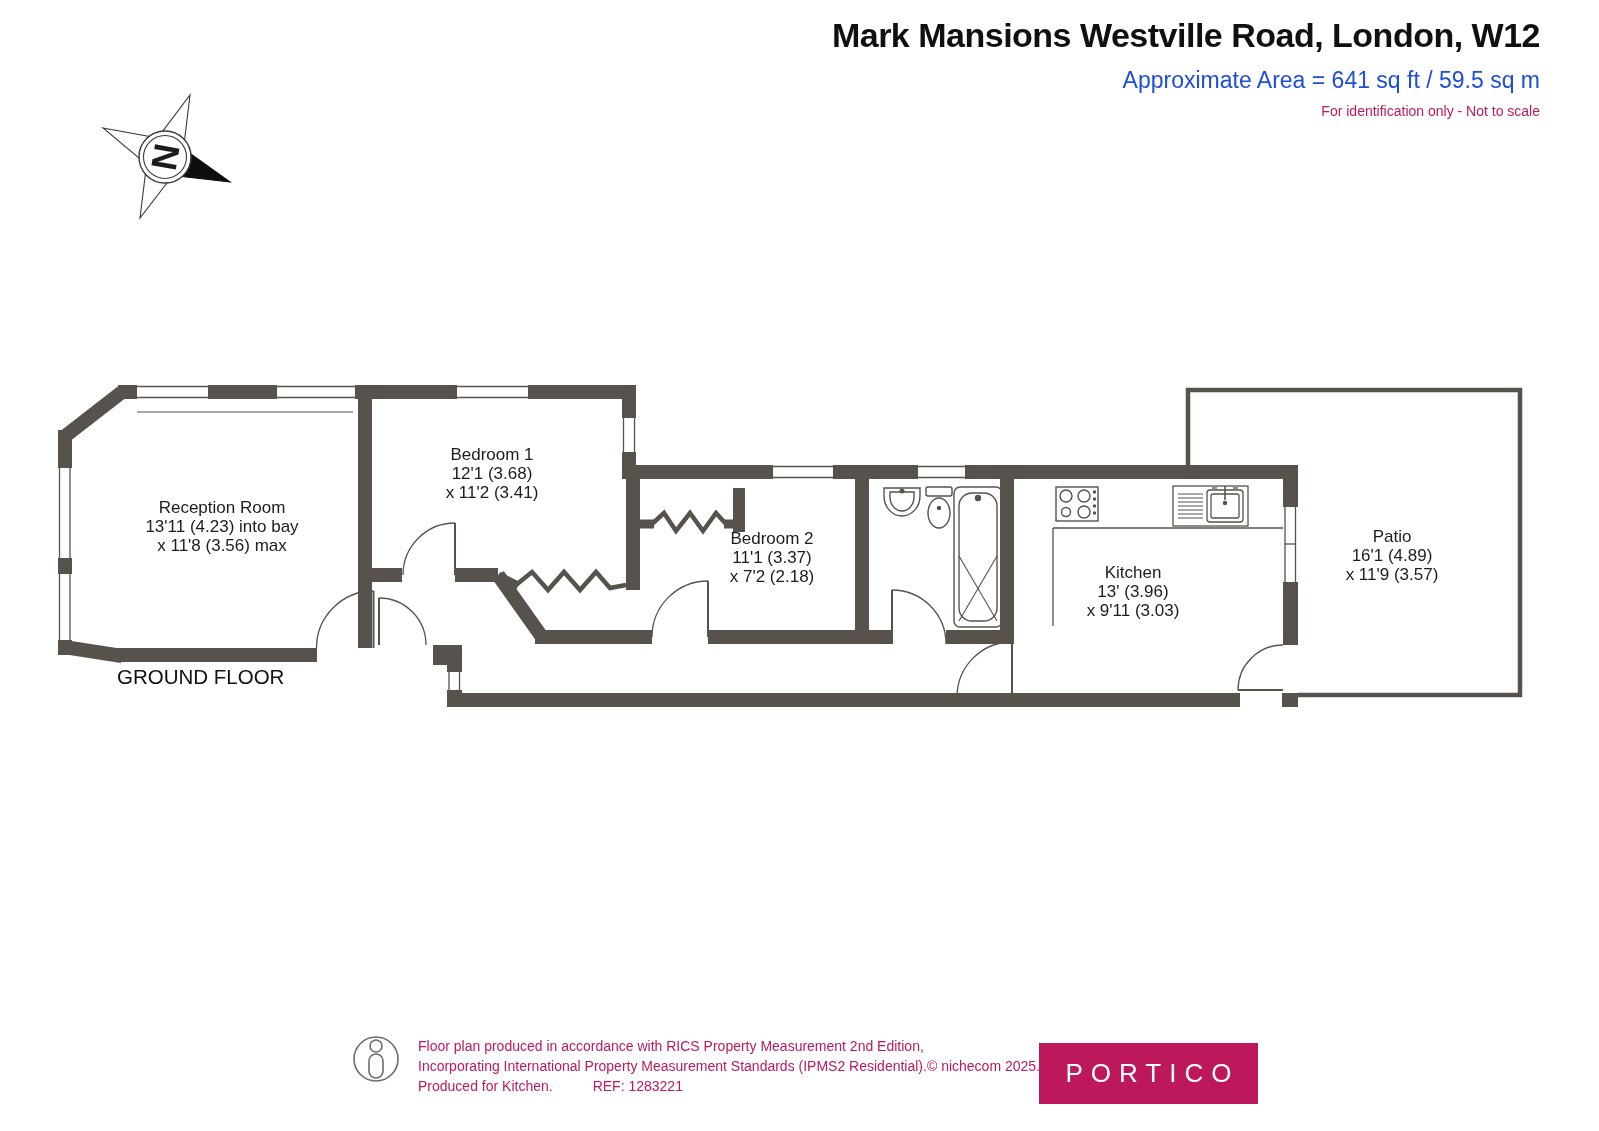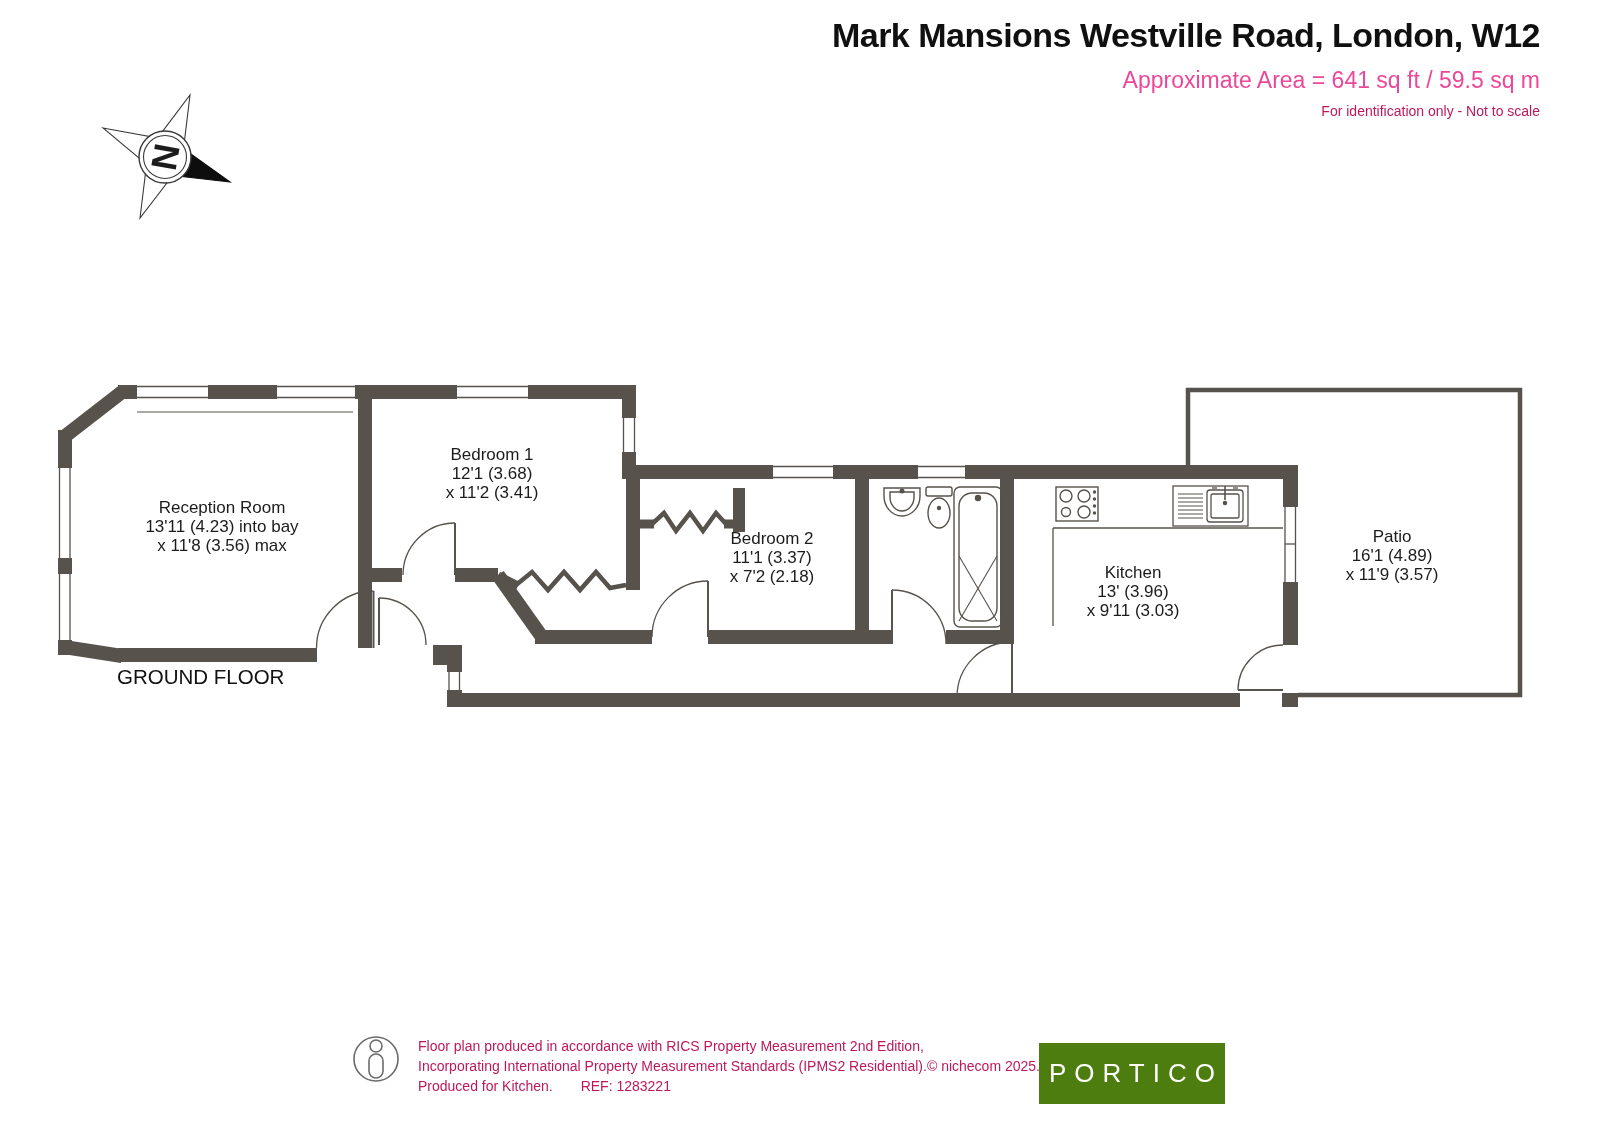--- a/index.html
+++ b/index.html
@@ -1,35 +1,35 @@
 <!DOCTYPE html>
 <html><head>
 <meta charset="utf-8">
 <style>
   html,body{margin:0;padding:0;background:#ffffff;}
   body{width:1599px;height:1131px;font-family:"Liberation Sans",sans-serif;}
   .page{position:relative;width:1599px;height:1131px;background:#fff;overflow:hidden;}
 
   .hdr{position:absolute;right:59px;top:16px;text-align:right;color:#101010;}
   .hdr .title{font-size:34px;font-weight:bold;letter-spacing:-0.5px;}
-  .hdr .area{font-size:23px;margin-top:12px;font-weight:normal;color:#ec4899;}
+  .hdr .area{font-size:23px;margin-top:12px;font-weight:normal;color:#1d4ed8;}
   .hdr .disc{font-size:14px;margin-top:9px;color:#be185d;}
 
   svg{position:absolute;left:0;top:0;}
   svg text{font-family:"Liberation Sans",sans-serif;fill:#1c1c1c;}
   .room-name,.room-dim{font-size:17px;}
   .floor-label{font-size:20.5px;fill:#111;}
 
   .ftr{position:absolute;left:418px;top:1036px;font-size:14px;line-height:20px;color:#be185d;}
   .ftr .row{white-space:nowrap;}
   .ftr .copyright{}
-  .ftr .ref{margin-left:28px;}
-
-  .brandbox{position:absolute;left:1039px;top:1043px;width:186px;height:61px;
-    background:#4d7c0f;display:flex;align-items:center;justify-content:center;}
+  .ftr .ref{margin-left:40px;}
+
+  .brandbox{position:absolute;left:1039px;top:1043px;width:219px;height:61px;
+    background:#be185d;display:flex;align-items:center;justify-content:center;}
   .brandbox .brand{color:#fff;font-size:26px;letter-spacing:8px;padding-left:8px;}
 </style>
 </head>
 <body>
 
 <div class="page">
 
   <div class="hdr">
     <div class="title">Mark Mansions Westville Road, London, W12</div>
     <div class="area">Approximate Area = 641 sq ft / 59.5 sq m</div>

